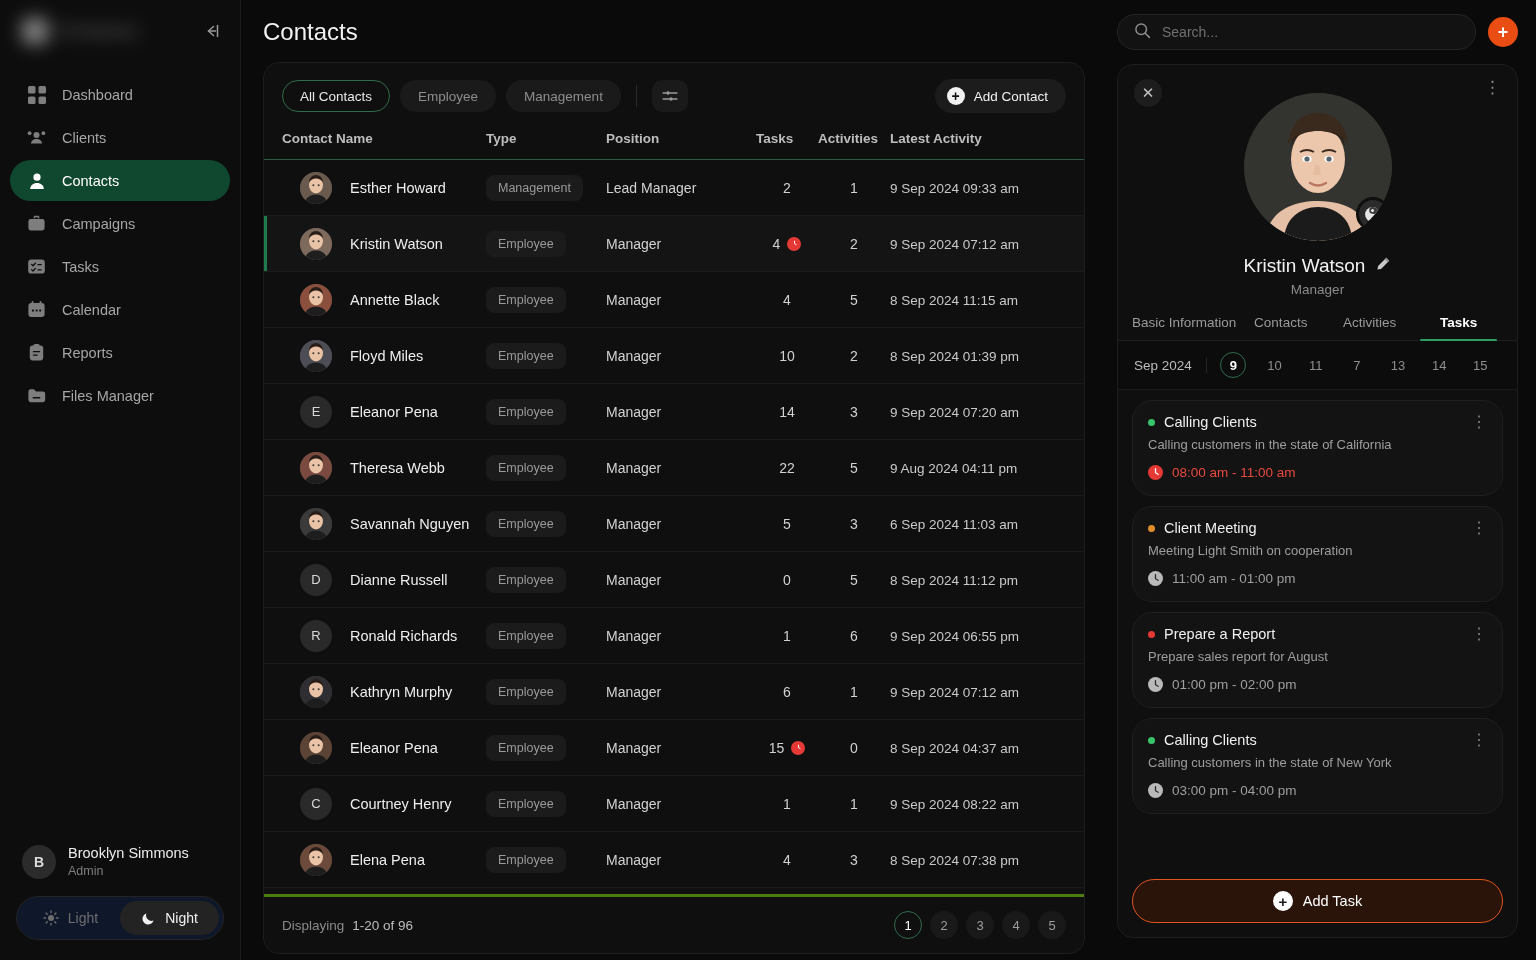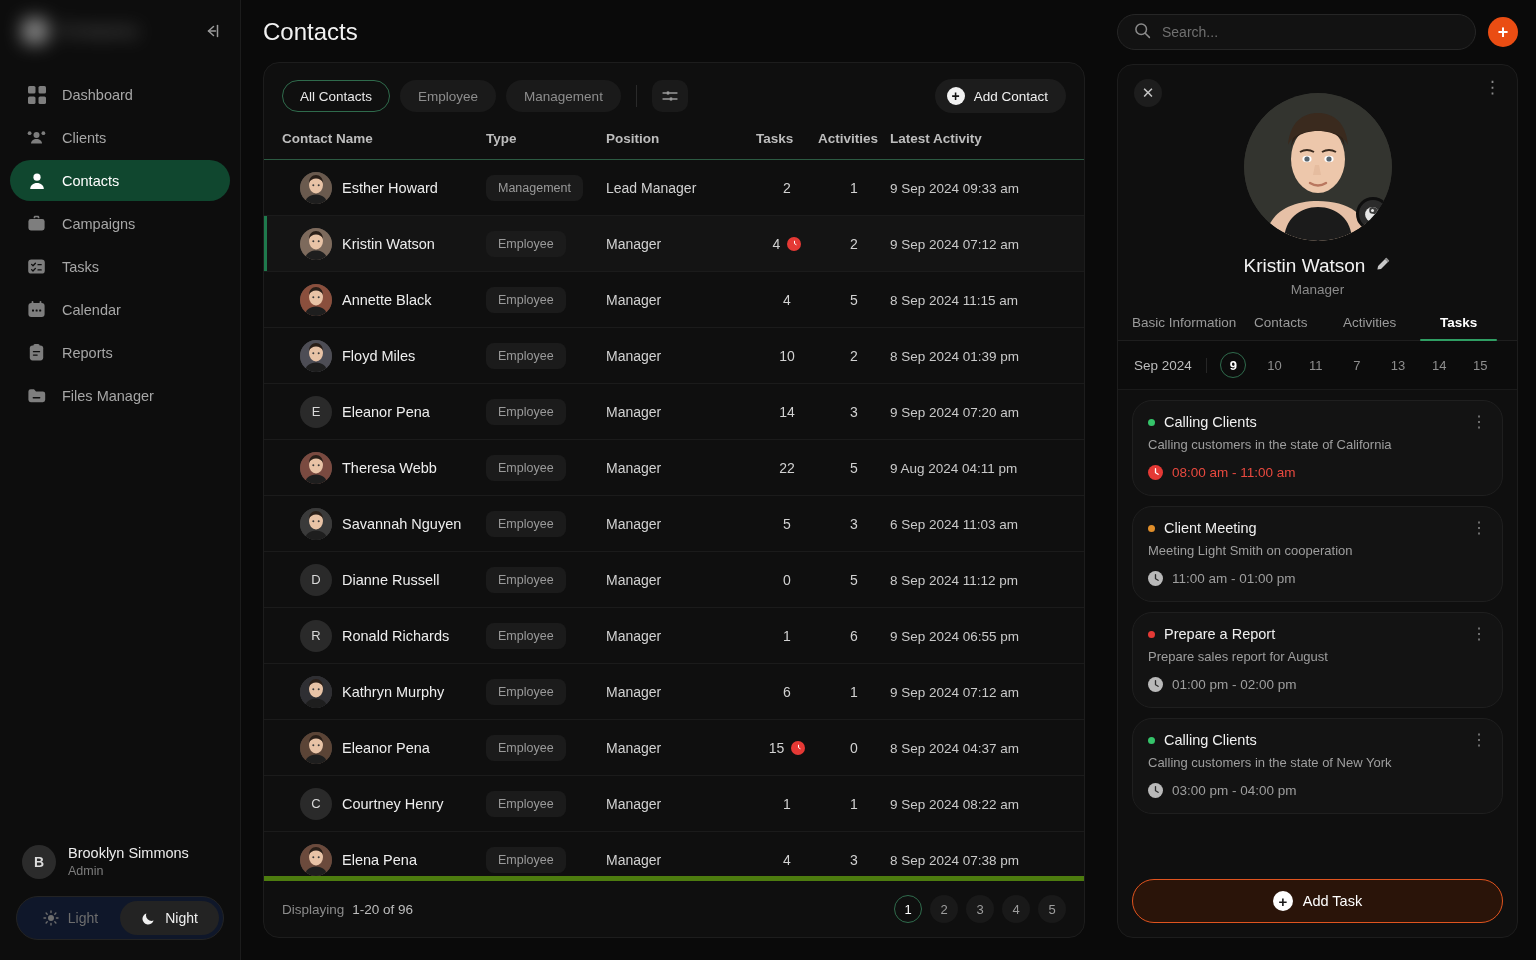--- a/index.html
+++ b/index.html
@@ -84,21 +84,21 @@
     flex:0 0 864px; width:864px; height:960px;
     padding:0 20px 0 22px;
     display:flex; flex-direction:column;
   }
   .page-title { font-size:24px; color:#f2f2f2; padding:18px 0 16px 0; font-weight:400; }
 
   .card {
     background:#0f0f0f; border:1px solid #1d1d1d;
     border-radius:16px; flex:1; min-height:0;
     display:flex; flex-direction:column; overflow:hidden;
-    margin-bottom:22px;
+    margin-bottom:6px;
   }
   .card-toolbar {
     display:flex; align-items:center; gap:10px;
     padding:16px 18px 12px 18px;
   }
   .chip {
     height:32px; padding:0 17px; border-radius:17px;
     display:flex; align-items:center; font-size:13.5px;
     background:#1a1a1a; color:#8d8d8d; cursor:pointer; border:1px solid transparent;
     white-space:nowrap;
@@ -134,21 +134,21 @@
   .col-pos   { width:150px; }
   .col-tasks { width:62px; text-align:center; }
   .col-act   { width:72px; text-align:center; }
   .col-latest{ width:190px; }
   .col-menu  { width:40px; text-align:center; }
 
   tr.row { position:relative; cursor:pointer; }
   tr.row.selected td { background:#141414; }
   tr.row.selected td.col-name { box-shadow: inset 3px 0 0 0 #1f7a4d; }
 
-  .namecell { display:flex; align-items:center; gap:10px; padding-left:18px; }
+  .namecell { display:flex; align-items:center; gap:18px; padding-left:18px; }
   .av {
     width:32px; height:32px; border-radius:50%; flex:0 0 32px;
     display:flex; align-items:center; justify-content:center;
     font-size:13px; color:#d8d8d8; background:#2a2a2a; overflow:hidden;
     position:relative;
   }
   .av.photo { background:#3a3a3a; }
   .av .face { position:absolute; inset:0; }
   .nm { font-size:14.5px; color:#ededed; white-space:nowrap; }
   .tagpill {
@@ -159,21 +159,21 @@
   .overdue-dot {
     width:14px; height:14px; border-radius:50%; background:#e53935;
     display:inline-flex; align-items:center; justify-content:center;
   }
   .dt { color:#c9c9c9; font-size:13.5px; white-space:nowrap; }
 
   .table-scroll { flex:1; min-height:0; overflow:hidden; }
 
   .card-footer {
     display:flex; align-items:center; padding:14px 18px;
-    border-top:5px solid #4d7c0f;
+    border-top:3px solid #4d7c0f;
   }
   .displaying { font-size:13.5px; color:#8b8b8b; }
   .displaying b { color:#bdbdbd; font-weight:400; margin-left:8px; }
   .pager { margin-left:auto; display:flex; gap:8px; }
   .pg {
     width:28px; height:28px; border-radius:50%; background:#191919;
     display:flex; align-items:center; justify-content:center;
     font-size:13px; color:#9d9d9d; cursor:pointer;
   }
   .pg.sel { background:transparent; border:1px solid #2f6b4c; color:#ffffff; }

